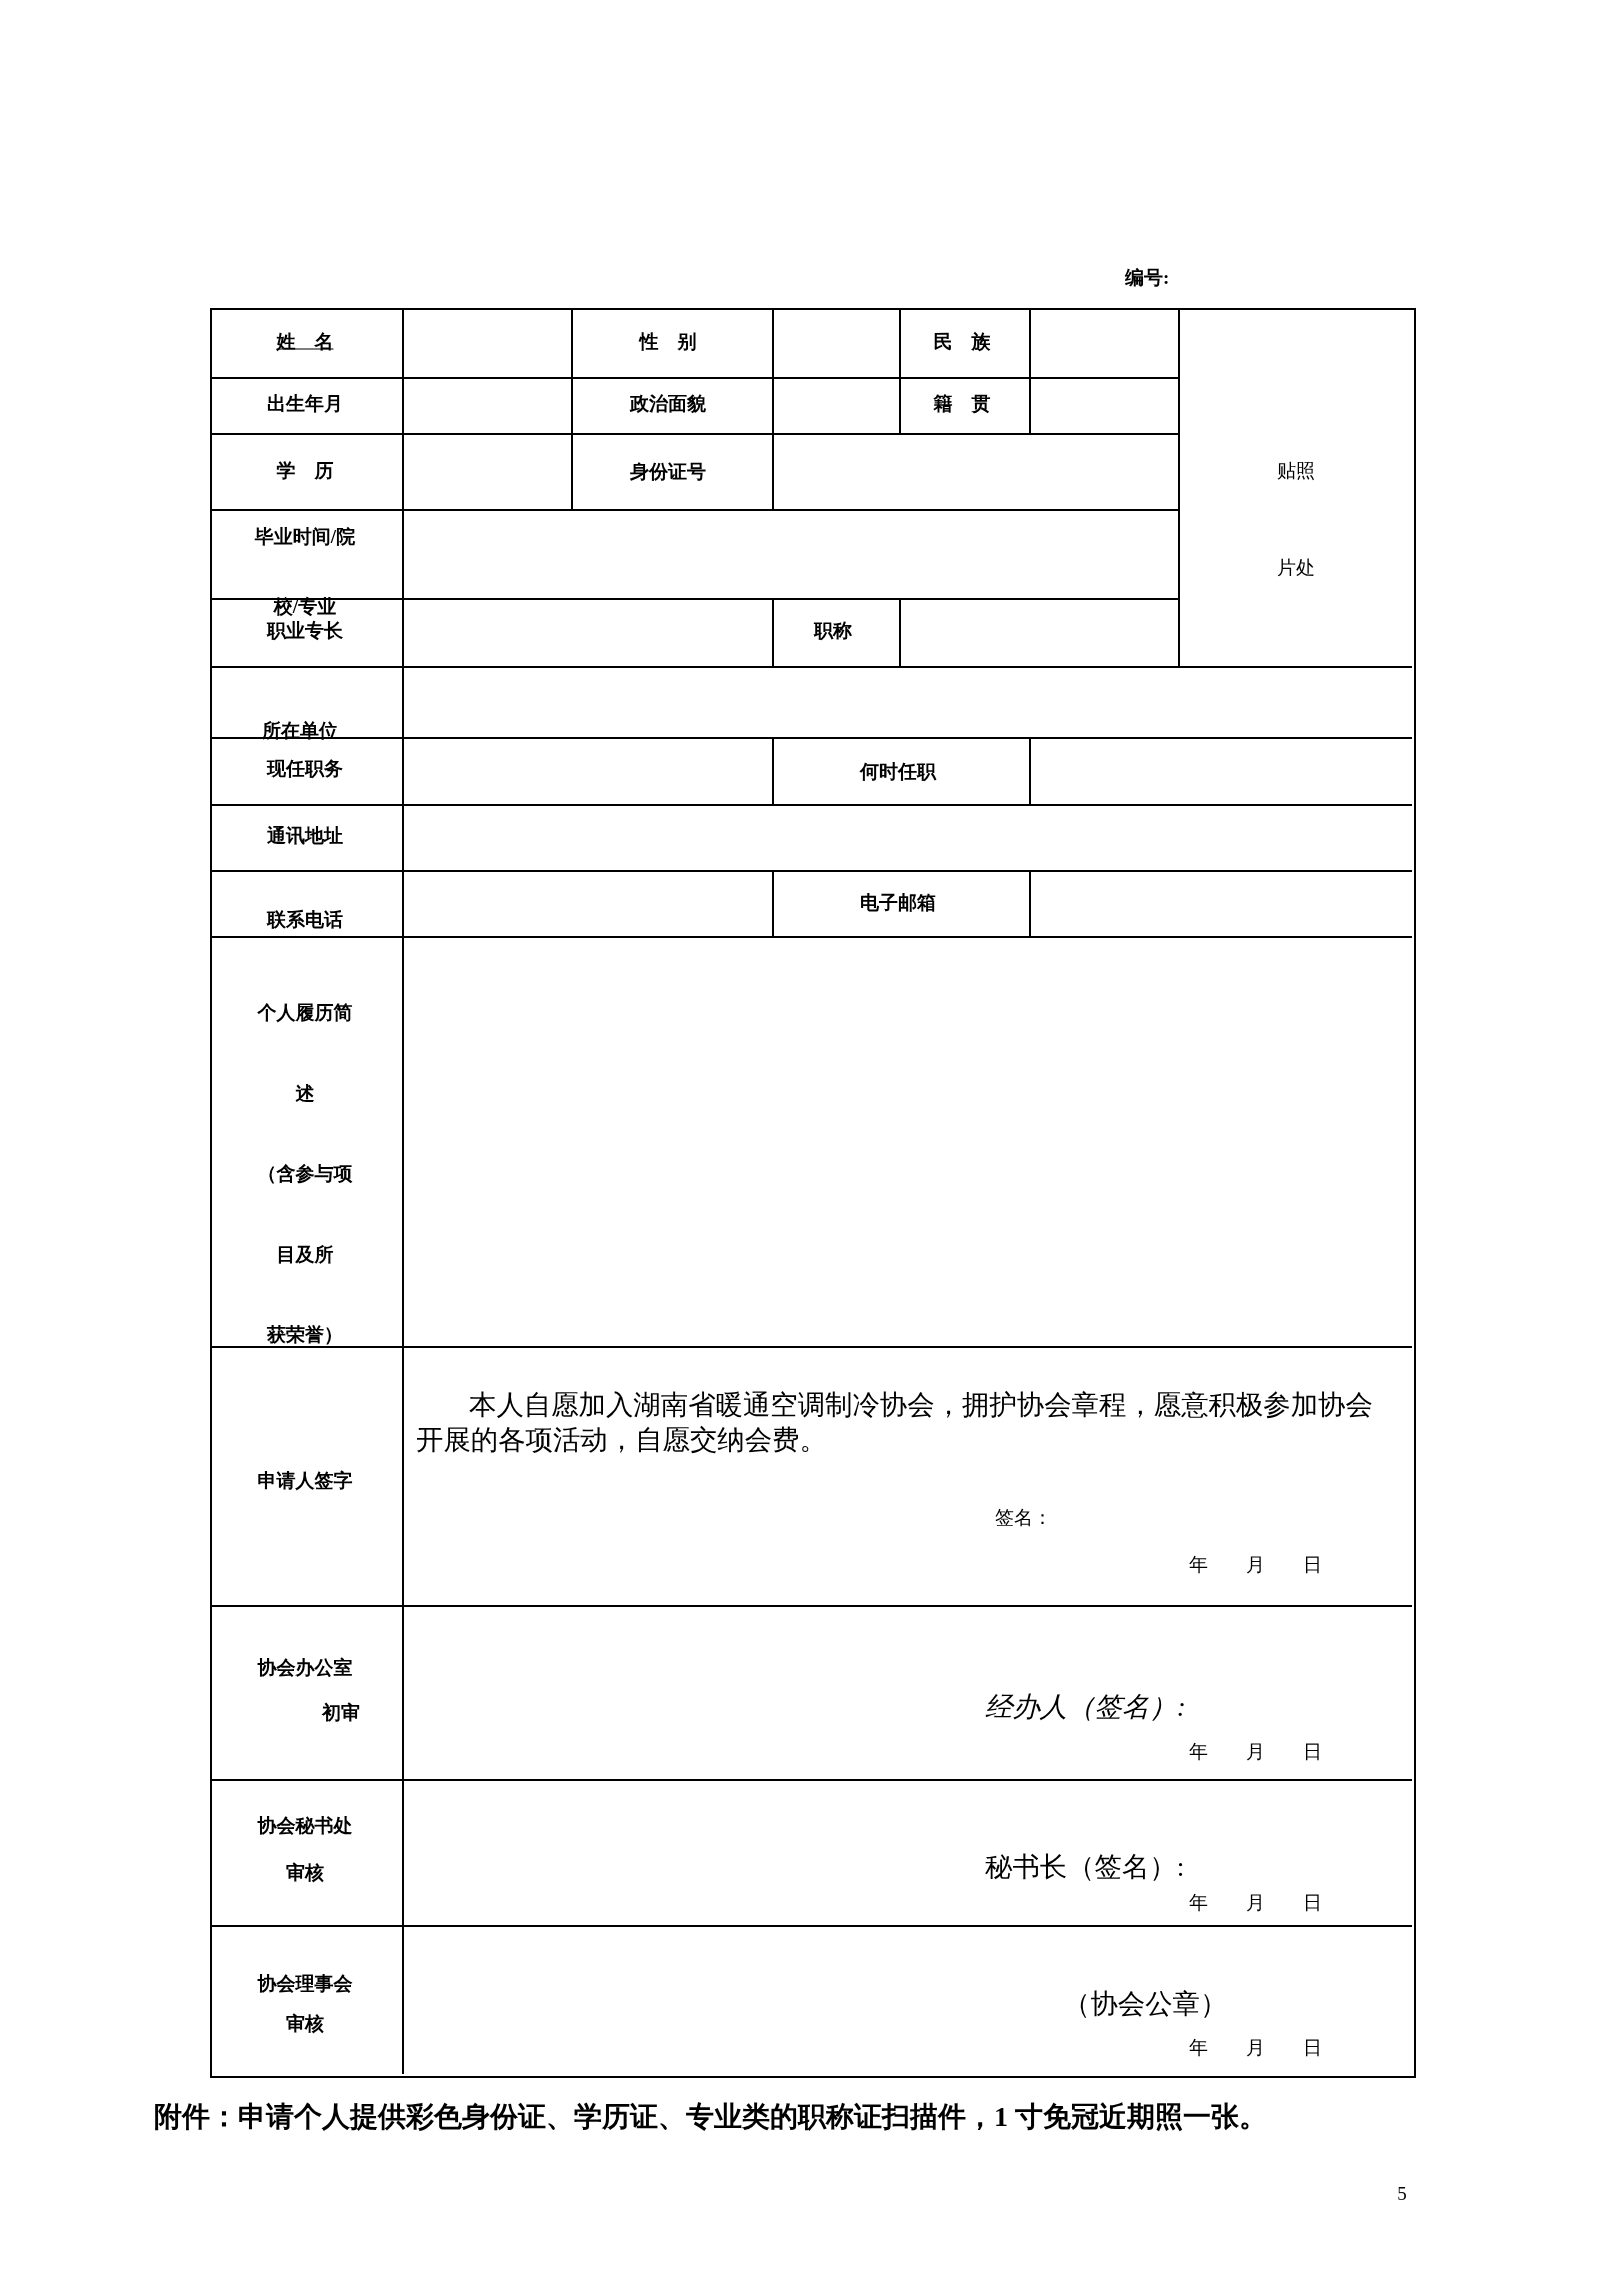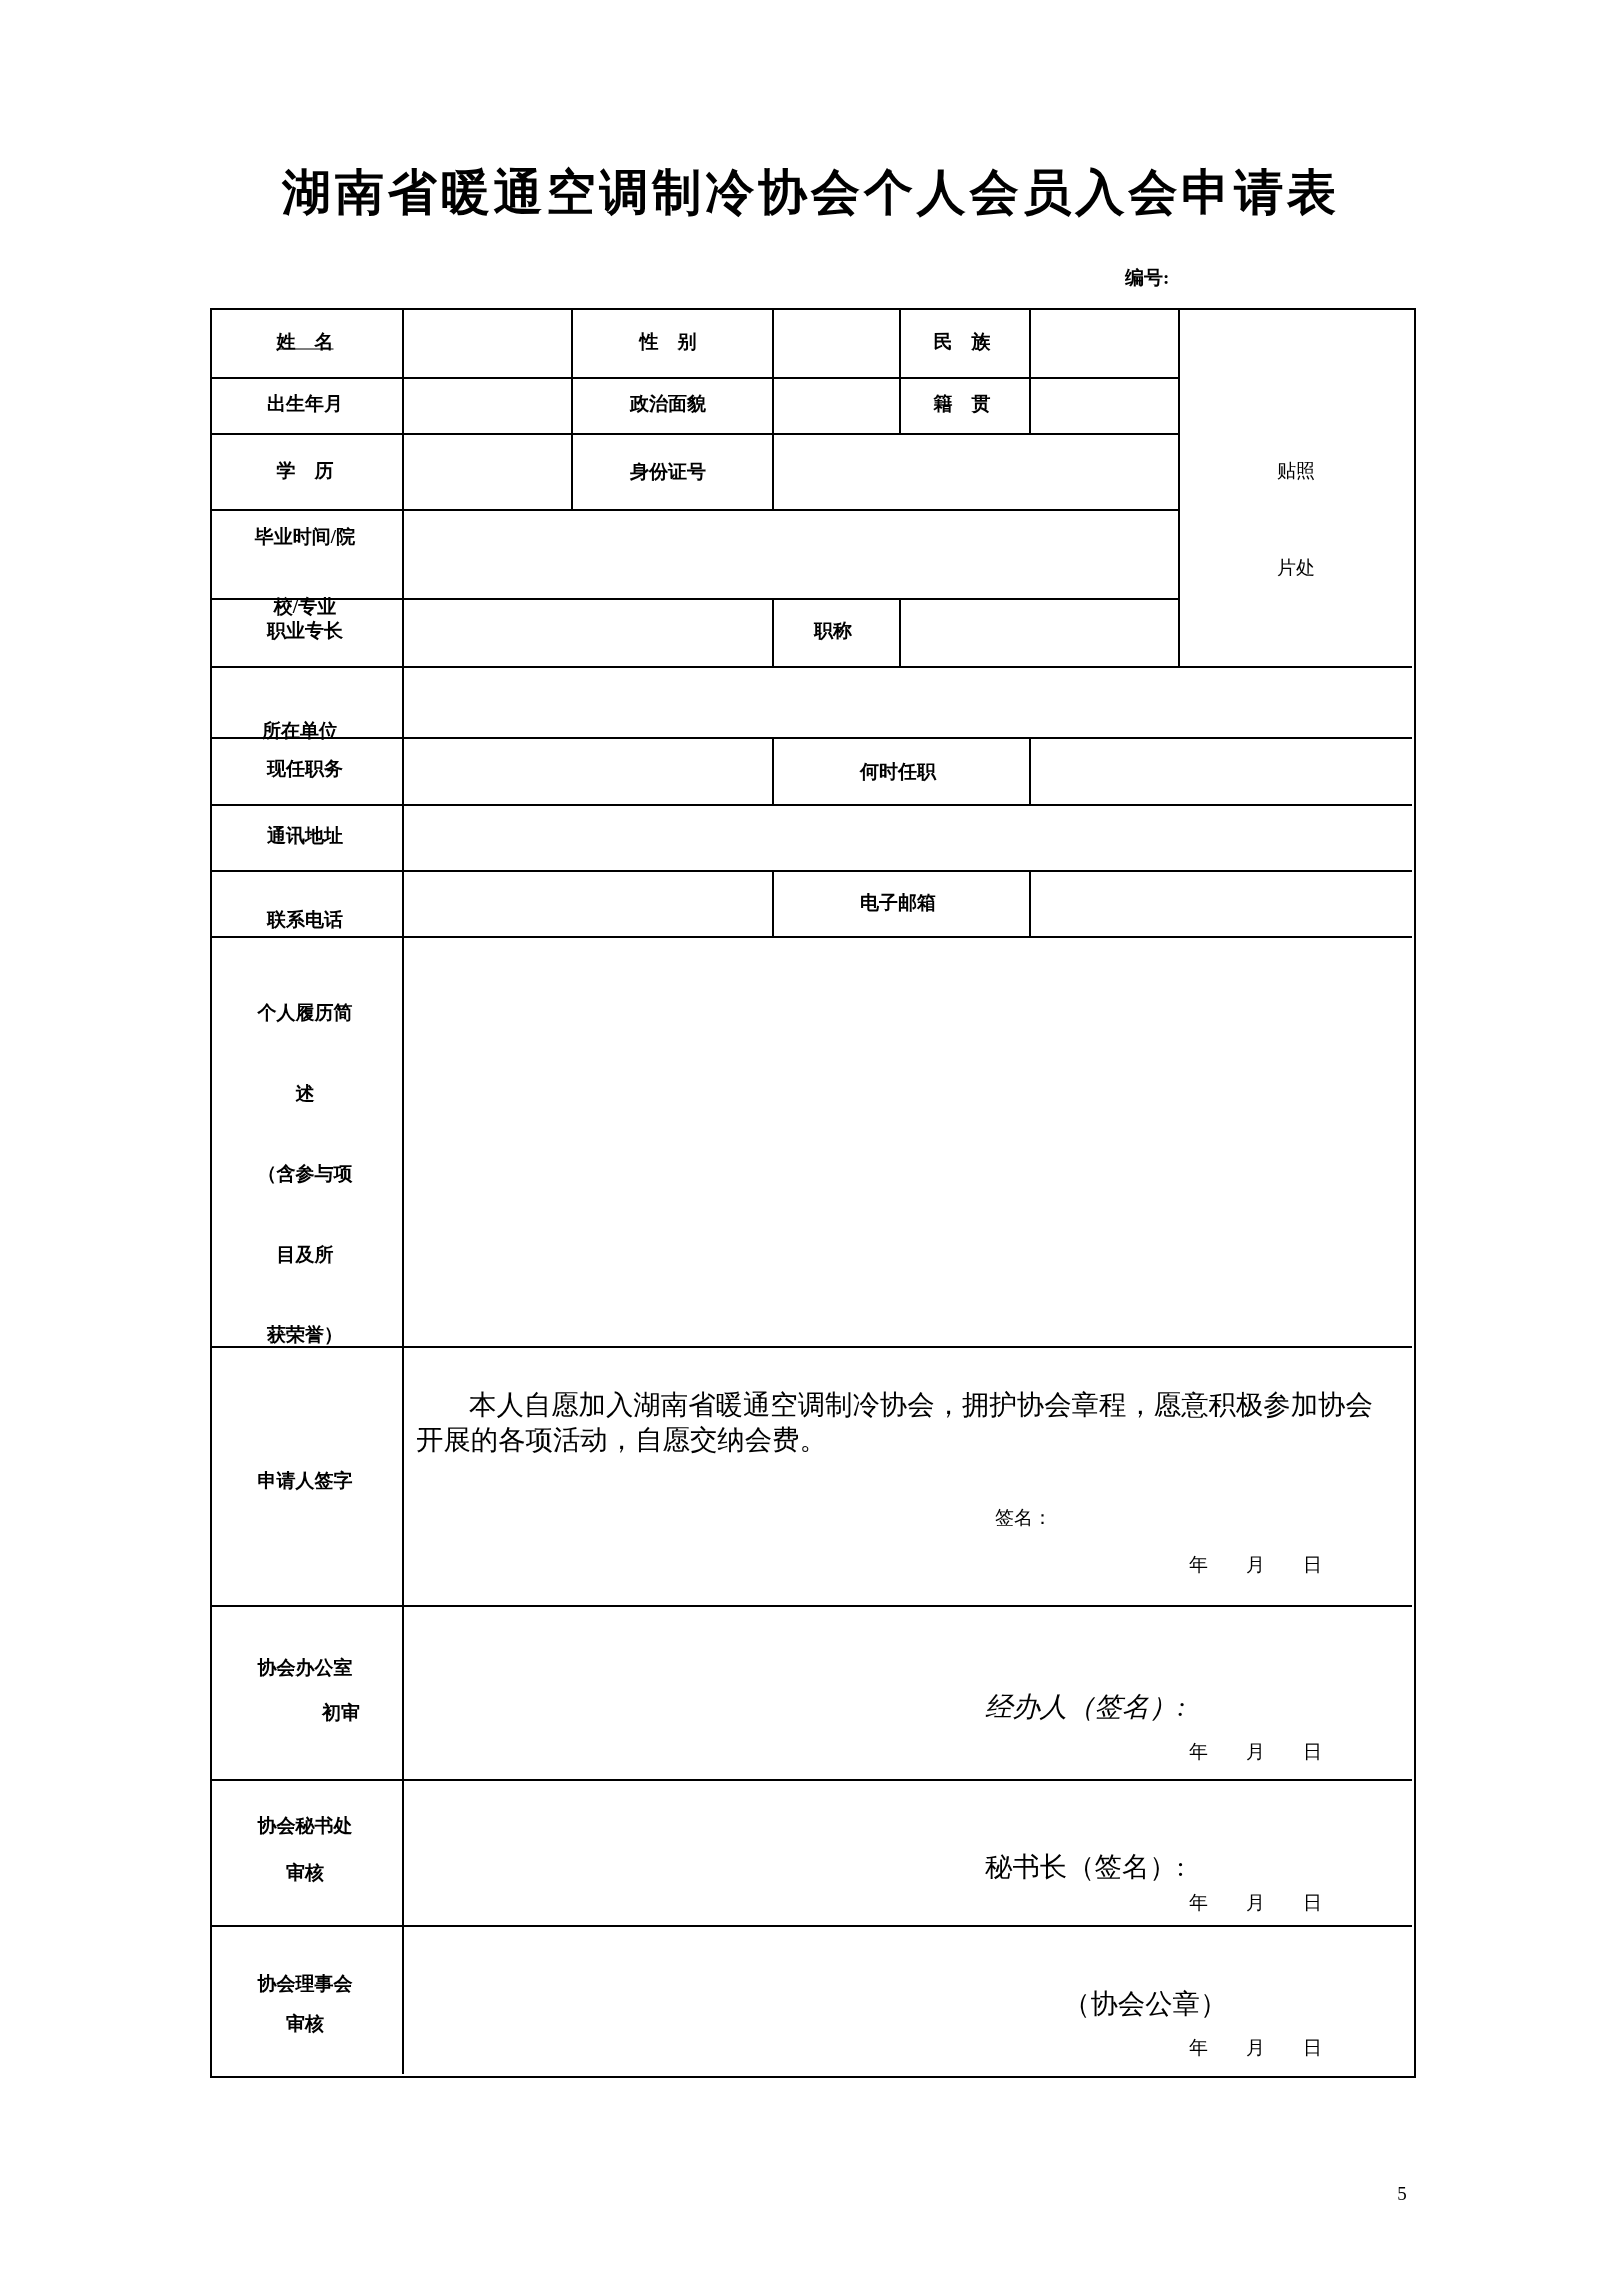--- a/index.html
+++ b/index.html
@@ -15,21 +15,20 @@
        border:2.9px solid #000;box-sizing:border-box;}
   .hl,.vl{position:absolute;background:#000;display:block;}
   .hl{height:2px;} .vl{width:2px;}
   .cell{position:absolute;}
 </style>
 </head>
 <body>
 
 <div class="page">
 
-  <div class="t c title" style="left:811px;top:192px;">湖南省暖通空调制冷协会个人会员入会申请表</div>
   <div class="t l f30 b" style="left:1125px;top:277px;">编号:</div>
 
   <div class="tbl">
     <i class="hl" style="left:0;top:67px;width:966px;"></i>
     <i class="hl" style="left:0;top:123px;width:966px;"></i>
     <i class="hl" style="left:0;top:199px;width:966px;"></i>
     <i class="hl" style="left:0;top:288px;width:966px;"></i>
     <i class="hl" style="left:0;top:356px;width:1200px;"></i>
     <i class="hl" style="left:0;top:427px;width:1200px;"></i>
     <i class="hl" style="left:0;top:494px;width:1200px;"></i>
@@ -127,16 +126,17 @@
   <div class="cell" style="left:400px;top:1777px;width:1015px;height:146px;"></div>
   <div class="t l f28" style="left:985px;top:1868px;">秘书长（签名）:</div>
   <div class="t l f30" style="left:1189px;top:1902px;">年　　月　　日</div>
 
   <div class="t c f30 b" style="left:305px;top:1983px;">协会理事会</div>
   <div class="t c f30 b" style="left:305px;top:2023px;">审核</div>
   <div class="cell" style="left:400px;top:1923px;width:1015px;height:155px;"></div>
   <div class="t l f28" style="left:1063px;top:2005px;">（协会公章）</div>
   <div class="t l f30" style="left:1189px;top:2047px;">年　　月　　日</div>
 
+  <div class="t l f29 b" style="left:154px;top:2117px;">附件：申请个人提供彩色身份证、学历证、专业类的职称证扫描件，1 寸免冠近期照一张。</div>
   <div class="t c f30" style="left:1402px;top:2193px;">5</div>
 
 </div>
 
 
 </body></html>

